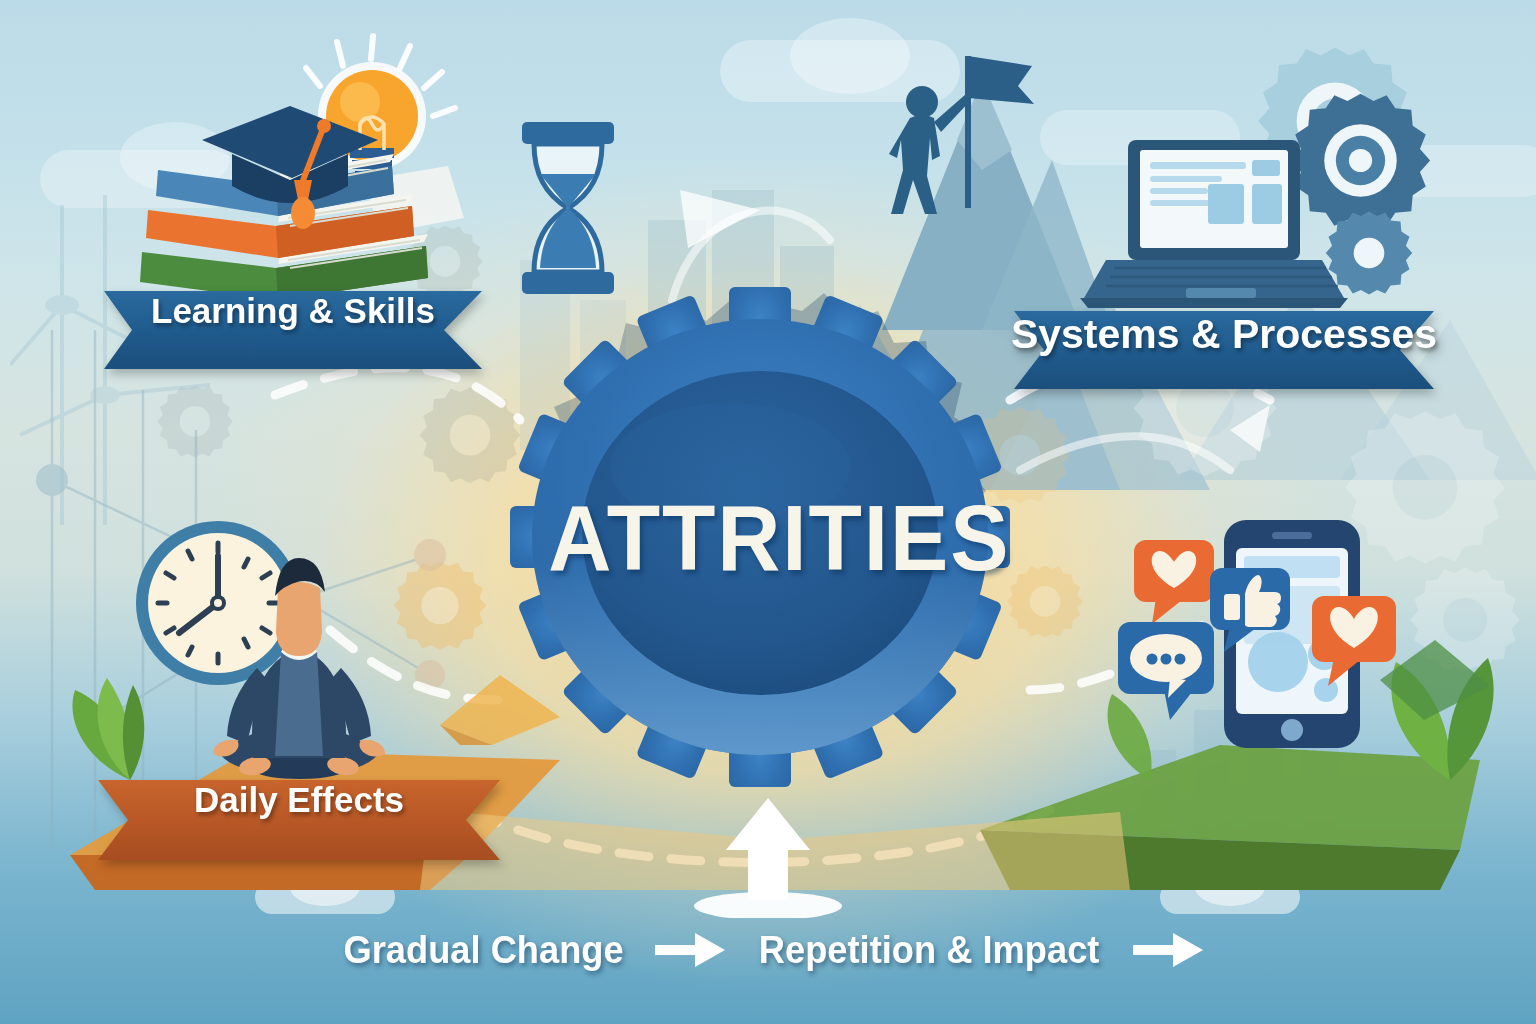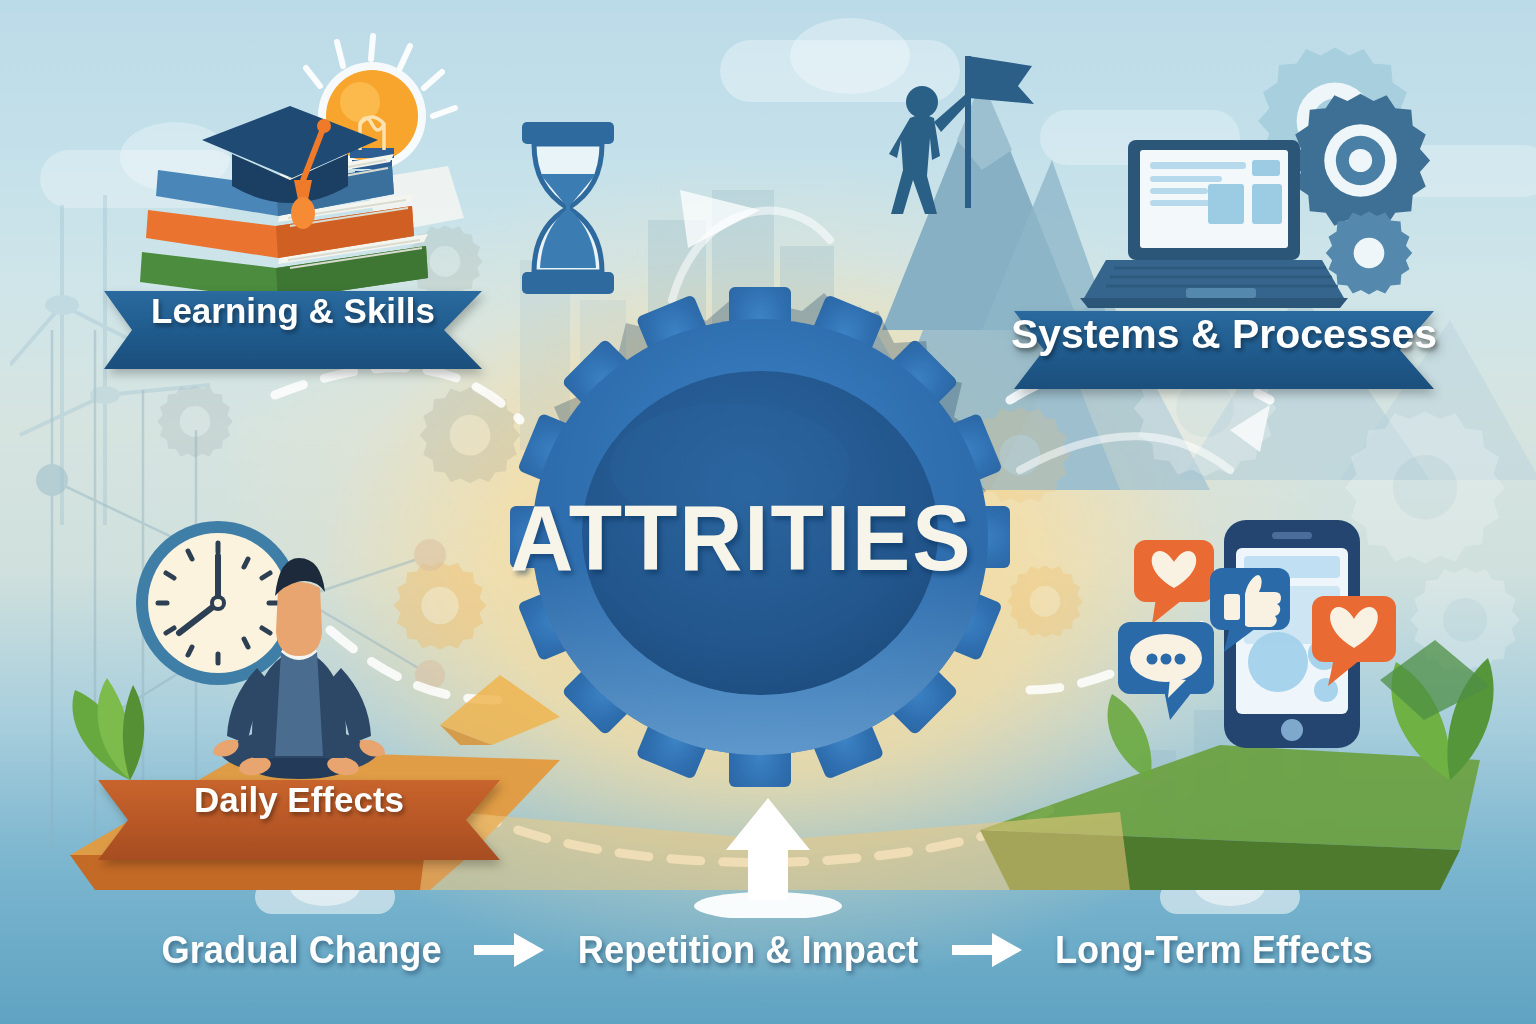--- a/index.html
+++ b/index.html
@@ -24,21 +24,21 @@
   .bg{position:absolute;inset:0;pointer-events:none;}
   .cloud{position:absolute;background:rgba(255,255,255,.62);border-radius:50%;filter:blur(.4px);}
   .ghost-gear{position:absolute;opacity:.30;}
   .citybar{position:absolute;background:rgba(150,185,200,.30);}
 
   
   #centerGear{position:absolute;left:498px;top:285px;width:524px;height:512px;}
 
   .gear-label{
     position:absolute;left:0;right:0;top:50%;transform:translateY(-52%);
-    text-align:left;color:#f7f4ea;
+    text-align:right;color:#f7f4ea;
     font-family:"Liberation Sans", sans-serif;
     font-weight:bold;font-size:92px;letter-spacing:2px;
     text-shadow:3px 4px 5px rgba(0,40,80,.45);
     -webkit-text-stroke:0;
     transform-origin:center;
   }
   .gear-label span{display:inline-block;transform:scaleX(.95);}
 
   
   .ribbon{
@@ -632,18 +632,15 @@
     </div>
     <svg class="flowarrow" width="70" height="34" viewBox="0 0 70 34">
       <path d="M0 12 L40 12 L40 0 L70 17 L40 34 L40 22 L0 22 Z" fill="#ffffff"></path>
     </svg>
     <div class="step">
       <span>Repetition &amp; Impact</span>
     </div>
     <svg class="flowarrow" width="70" height="34" viewBox="0 0 70 34">
       <path d="M0 12 L40 12 L40 0 L70 17 L40 34 L40 22 L0 22 Z" fill="#ffffff"></path>
     </svg>
-    <div class="step">
-      <span>Long-Term Effects</span>
-    </div>
   </div>
 
 </div>
 
 </body></html>

